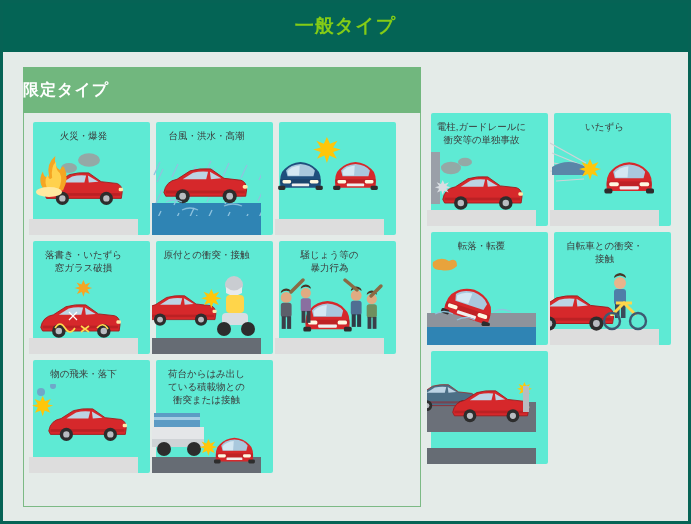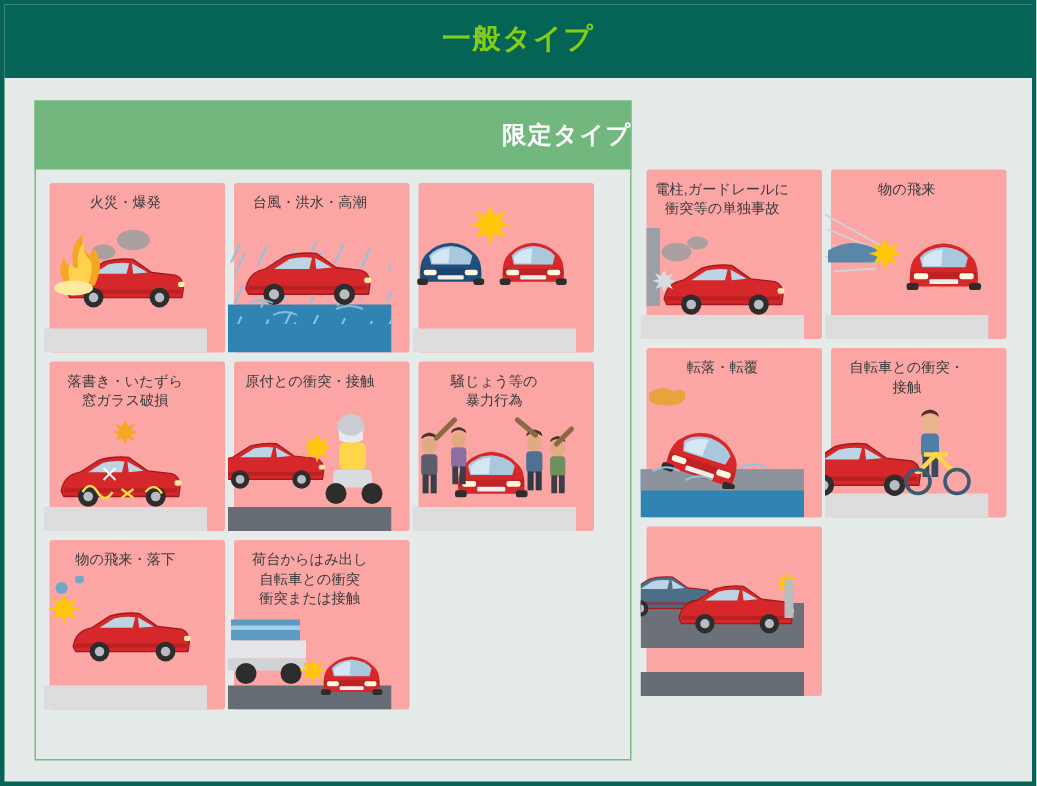--- a/index.html
+++ b/index.html
@@ -39,21 +39,21 @@
     position:absolute;
     left:20px; top:15px;
     width:398px;
     height:440px;
     border:1px solid #7cba85;
     background:#e4ebe8;
   }
   .limited-head{
     height:46px;
     background:#71b77e;
-    display:flex; align-items:center; justify-content:flex-end;
+    display:flex; align-items:center; justify-content:flex-start;
     margin:-1px -1px 0 -1px;
   }
   .limited-title{
     color:#ffffff;
     font-size:16px;
     font-weight:bold;
     letter-spacing:1px;
   }
   .grid{
     display:flex;
@@ -64,21 +64,21 @@
   
   .general-col{
     position:absolute;
     left:428px; top:61px;
     width:246px;
     display:flex; flex-wrap:wrap; gap:6px;
   }
   
   .card{
     width:117px;
-    background:#fca5a5;
+    background:#5eead4;
     border-radius:2px;
     padding:8px 20px 0 4px;
     display:flex;
     flex-direction:column;
     align-items:center;
   }
   .card.h1{ height:113px; }
   .card-label{
     font-size:9.5px;
     line-height:1.35;
@@ -367,21 +367,21 @@
   </g>
       <g fill="#6fa8c9">
                   <circle cx="12" cy="8" r="4"></circle>
                   <circle cx="24" cy="2" r="3"></circle>
                 </g>
     </svg>
             </div>
           </div>
           <div class="card h1">
             <div class="card-label">荷台からはみ出し
-自転車との衝突
+ている積載物との
 衝突または接触</div>
             <div class="art">
               <div class="ground asphalt"></div>
     <svg class="abs" width="109" height="72" viewBox="0 0 109 72">
       <g transform="translate(-2,2)">
         <rect x="4" y="2" width="46" height="14" fill="#5c9bc4"></rect>
         <rect x="4" y="6" width="46" height="3" fill="#a6cde4"></rect>
         <rect x="2" y="16" width="52" height="12" fill="#e4e6e8"></rect>
         <rect x="2" y="28" width="52" height="8" fill="#cfd3d6"></rect>
         <circle cx="14" cy="38" r="7" fill="#2d2d2d"></circle>
@@ -429,21 +429,21 @@
                 <circle cx="72" cy="30" r="3.6" fill="#b9bcc1"></circle>
     <rect x="86" y="18" width="5" height="4" rx="1.5" fill="#ffe9a8"></rect>
   </g>
       <g transform="translate(10,30) scale(0.36)">
     <path d="M16,0 L21,11 L33,6 L26,17 L38,20 L26,24 L32,35 L20,30 L16,42 L12,30 L0,35 L6,24 L-6,20 L6,17 L-1,6 L11,11 Z" fill="#d9dde2"></path>
   </g>
     </svg>
           </div>
         </div>
         <div class="card h1">
-          <div class="card-label">物の飛来</div>
+          <div class="card-label">いたずら</div>
           <div class="art">
             <div class="ground"></div>
     <svg class="abs" width="109" height="70" viewBox="0 0 109 70">
       <g stroke="#cfd3d6" stroke-width="1.2">
         <path d="M0,6 L36,26"></path>
                 <path d="M2,16 L36,30"></path>
                 <path d="M4,26 L36,34"></path>
                 <path d="M0,34 L34,38"></path>
                 <path d="M6,44 L34,42"></path>
       </g>

